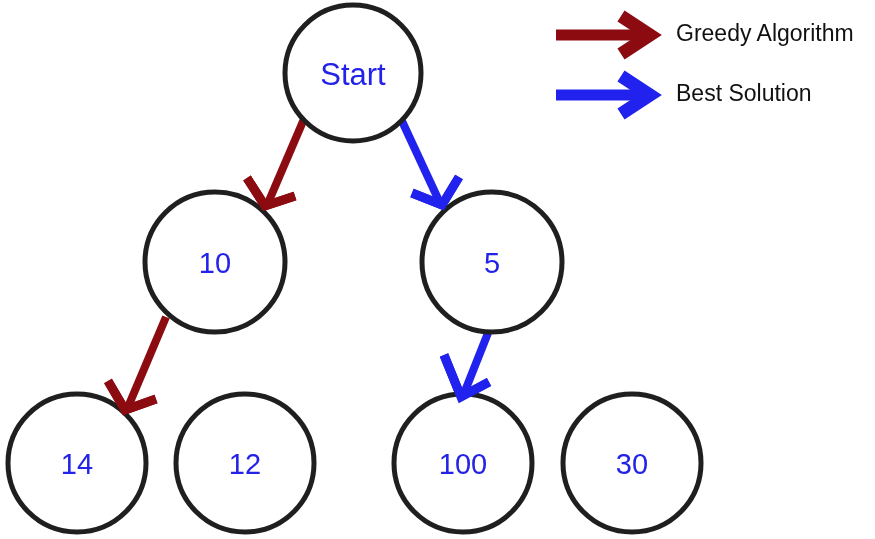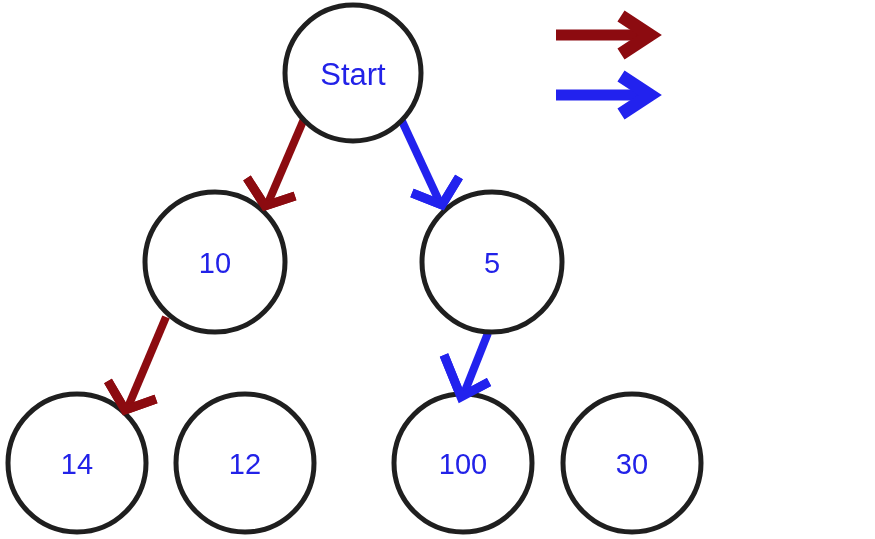--- a/index.html
+++ b/index.html
@@ -170,14 +170,16 @@
       <polyline class="legend-head-greedy" points="621,16 650,35 621,54"></polyline>
     </g>
 
     <g>
       <line class="legend-shaft-best" x1="556" y1="95" x2="640" y2="95"></line>
       <polyline class="legend-head-best" points="621,76 650,95 621,114"></polyline>
     </g>
 
   </svg>
 
+  <div class="legend-text" style="left:676px; top:22px;">Greedy Algorithm</div>
+  <div class="legend-text" style="left:676px; top:82px;">Best Solution</div>
 
 </div>
 
 </body></html>

